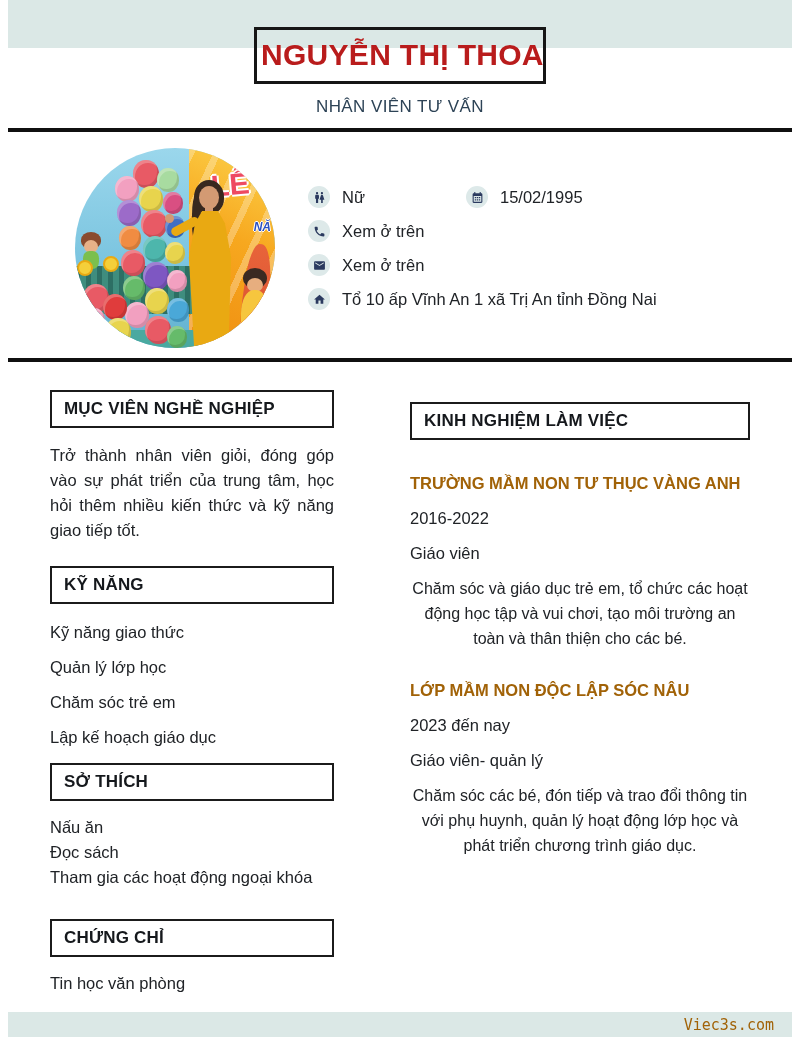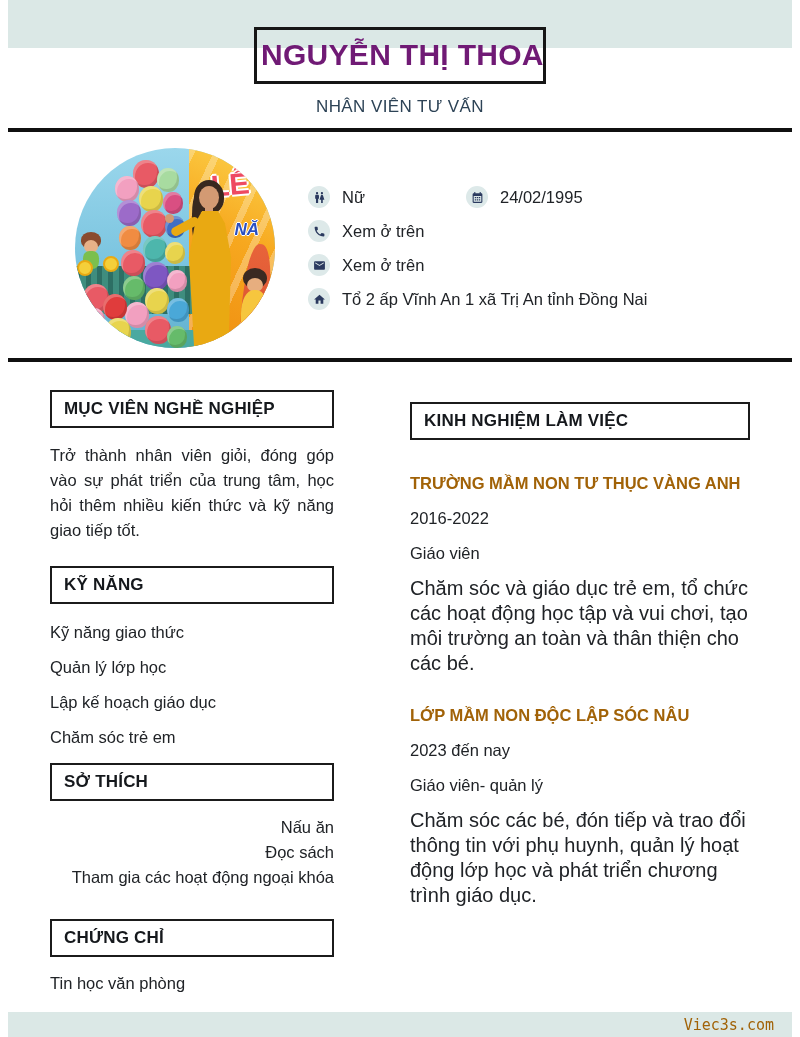--- a/index.html
+++ b/index.html
@@ -14,21 +14,21 @@
     width:800px;height:1037px;position:relative;overflow:hidden;
     background:#ffffff;color:var(--ink);
     font-family:"Liberation Sans","DejaVu Sans",sans-serif;
   }
   .band-top{height:48px;margin:0 8px;background:var(--band);}
   .name-box{
     width:292px;margin:-21px auto 0;box-sizing:border-box;
     border:3px solid #161616;background:transparent;
     text-align:center;padding:7px 4px 8px;position:relative;
   }
-  .name-box h1{margin:0;font-size:30px;line-height:36px;font-weight:700;color:#701a75;letter-spacing:.3px;white-space:nowrap;}
+  .name-box h1{margin:0;font-size:30px;line-height:36px;font-weight:700;color:#b91c1c;letter-spacing:.3px;white-space:nowrap;}
   .job-title{text-align:center;margin-top:13px;font-size:17px;line-height:20px;color:#2d4356;letter-spacing:.4px;}
   .rule{height:4px;background:var(--rule);margin:0 8px;}
   .rule-1{margin-top:11px;}
   
   .profile{display:flex;align-items:center;padding:16px 40px 10px 75px;height:200px;}
   .photo{
     width:200px;height:200px;border-radius:50%;overflow:hidden;position:relative;flex:0 0 auto;
     background:linear-gradient(180deg,#9bd7ec 0%,#7cc5e0 55%,#62b1cf 100%);
   }
   .ph{position:absolute;}
@@ -43,21 +43,21 @@
   .ph-floor{left:0;bottom:0;width:62%;height:18px;background:#4aa9a0;}
   .ph-kid-hair{left:6px;top:84px;width:20px;height:16px;border-radius:50% 50% 40% 40%;background:#8a4b2e;}
   .ph-kid-face{left:9px;top:92px;width:14px;height:13px;border-radius:50%;background:#e8b188;}
   .ph-kid-body{left:8px;top:103px;width:16px;height:18px;border-radius:40%;background:#dife;background:#7bbf4e;}
   .ph-sun1,.ph-sun2{width:12px;height:12px;border-radius:50%;background:#f4cf3a;border:2px solid #e9a912;}
   .ph-sun1{left:28px;top:108px;}
   .ph-sun2{left:2px;top:112px;}
   .balloon{position:absolute;border-radius:50% 50% 48% 52%;box-shadow:inset -2px -3px 0 rgba(0,0,0,.12), inset 2px 3px 0 rgba(255,255,255,.25);}
   .ph-le{right:26px;top:22px;font-size:30px;line-height:30px;font-weight:800;color:#ee4a62;transform:rotate(-5deg);
     text-shadow:-2px 0 #fff,2px 0 #fff,0 -2px #fff,0 2px #fff,-1px -1px #fff,1px 1px #fff;}
-  .ph-na{right:16px;top:72px;font-size:17px;font-weight:800;font-style:italic;color:#2b4fc0;
+  .ph-na{right:4px;top:72px;font-size:12px;font-weight:800;font-style:italic;color:#2b4fc0;
     text-shadow:-1px 0 #fff,1px 0 #fff,0 -1px #fff,0 1px #fff;}
   .ph-cg-hair{left:168px;top:120px;width:24px;height:20px;border-radius:50% 50% 45% 45%;background:#3a2a22;}
   .ph-cg-face{left:172px;top:130px;width:16px;height:14px;border-radius:50%;background:#e7ae7f;}
   .ph-cg-body{left:166px;top:142px;width:28px;height:52px;border-radius:45% 45% 30% 30%;background:#f6c63e;}
   .wm-hair{left:119px;top:32px;width:30px;height:34px;border-radius:50% 50% 45% 45%;background:#38281f;}
   .wm-hairL{left:117px;top:48px;width:9px;height:46px;border-radius:40%;background:#38281f;}
   .wm-face{left:124px;top:38px;width:20px;height:23px;border-radius:50%;background:#d39a73;}
   .wm-neck{left:130px;top:58px;width:8px;height:8px;background:#d39a73;}
   .wm-body{left:113px;top:63px;width:44px;height:137px;background:#e9a912;
     clip-path:polygon(32% 0,68% 0,84% 9%,98% 34%,92% 100%,14% 100%,2% 34%,16% 9%);}
@@ -74,28 +74,28 @@
   .columns{display:flex;justify-content:space-between;padding:0 50px;margin-top:28px;}
   .col-left{width:284px;}
   .col-right{width:340px;margin-top:12px;}
   .sec-head{border:2px solid #1b1b1b;box-sizing:border-box;padding:7px 12px 8px;
     font-size:17px;line-height:19px;font-weight:700;color:#15181c;letter-spacing:.2px;}
   .objective p{margin:15px 0 0;font-size:16.5px;line-height:25px;text-align:justify;}
   .skills .sec-head{margin-top:23px;}
   .skills ul{list-style:none;margin:19px 0 0;padding:0;}
   .skills li{font-size:16.5px;line-height:18px;margin-bottom:17px;}
   .hobbies .sec-head{margin-top:12px;padding-left:12px;}
-  .hobbies ul{list-style:none;margin:14px 0 11px;padding:0;text-align:right;}
+  .hobbies ul{list-style:none;margin:14px 0 11px;padding:0;}
   .hobbies li{font-size:16.5px;line-height:25px;}
   .certs .sec-head{margin-top:29px;}
   .certs p{margin:15px 0 0;font-size:16.5px;line-height:22px;}
   .job{margin:0;}
   .job-employer{margin:32px 0 0;font-size:16.5px;line-height:22px;font-weight:700;color:#a16207;}
   .job-line{margin:13px 0 0;font-size:16.5px;line-height:22px;}
-  .job-desc{margin:12px 0 0;font-size:20px;line-height:25px;}
+  .job-desc{margin:12px 0 0;font-size:16px;line-height:25px;text-align:center;}
   .job+.job .job-employer{margin-top:28px;}
   
   .band-bottom{position:absolute;left:8px;right:8px;bottom:0;height:25px;background:var(--band);
     display:flex;align-items:center;justify-content:flex-end;padding-right:18px;box-sizing:border-box;}
   .brand{font-family:"DejaVu Sans Mono","Liberation Mono",monospace;font-size:15px;color:#a16207;}
 </style>
 </head>
 <body>
 
 <div class="band-top"></div>
@@ -173,21 +173,21 @@
             </svg>
         </span>
         <span>Nữ</span>
       </div>
       <div class="info-item">
         <span class="icon-circle">
           <svg viewBox="0 0 24 24">
               <path d="M19 4h-1V2h-2v2H8V2H6v2H5c-1.1 0-2 .9-2 2v14c0 1.1.9 2 2 2h14c1.1 0 2-.9 2-2V6c0-1.1-.9-2-2-2zm0 16H5V9h14v11zM7 11h2.5v2.5H7zm3.75 0h2.5v2.5h-2.5zM14.5 11H17v2.5h-2.5zM7 15h2.5v2.5H7zm3.75 0h2.5v2.5h-2.5zM14.5 15H17v2.5h-2.5z"></path>
             </svg>
         </span>
-        <span>24/02/1995</span>
+        <span>15/02/1995</span>
       </div>
     </div>
     <div class="info-item">
       <span class="icon-circle">
         <svg viewBox="0 0 24 24">
             <path d="M6.62 10.79c1.44 2.83 3.76 5.14 6.59 6.59l2.2-2.2c.27-.27.67-.36 1.02-.24 1.12.37 2.33.57 3.57.57.55 0 1 .45 1 1V20c0 .55-.45 1-1 1-9.39 0-17-7.61-17-17 0-.55.45-1 1-1h3.5c.55 0 1 .45 1 1 0 1.25.2 2.45.57 3.57.11.35.03.74-.25 1.02l-2.2 2.2z"></path>
           </svg>
       </span>
       <span>Xem ở trên</span>
     </div>
@@ -198,42 +198,42 @@
           </svg>
       </span>
       <span>Xem ở trên</span>
     </div>
     <div class="info-item">
       <span class="icon-circle">
         <svg viewBox="0 0 24 24">
             <path d="M10 20v-6h4v6h5v-8h3L12 3 2 12h3v8z"></path>
           </svg>
       </span>
-      <span>Tổ 2 ấp Vĩnh An 1 xã Trị An tỉnh Đồng Nai</span>
+      <span>Tổ 10 ấp Vĩnh An 1 xã Trị An tỉnh Đồng Nai</span>
     </div>
   </div>
 </div>
 
 <div class="rule"></div>
 
 <div class="columns">
 
   <div class="col-left">
     <section class="objective">
       <div class="sec-head">MỤC VIÊN NGHỀ NGHIỆP</div>
       <p>Trở thành nhân viên giỏi, đóng góp vào sự phát triển của trung tâm, học hỏi thêm nhiều kiến thức và kỹ năng giao tiếp tốt.</p>
     </section>
 
     <section class="skills">
       <div class="sec-head">KỸ NĂNG</div>
       <ul>
         <li>Kỹ năng giao thức</li>
         <li>Quản lý lớp học</li>
+        <li>Chăm sóc trẻ em</li>
         <li>Lập kế hoạch giáo dục</li>
-        <li>Chăm sóc trẻ em</li>
       </ul>
     </section>
 
     <section class="hobbies">
       <div class="sec-head">SỞ THÍCH</div>
       <ul>
         <li>Nấu ăn</li>
         <li>Đọc sách</li>
         <li>Tham gia các hoạt động ngoại khóa</li>
       </ul>

